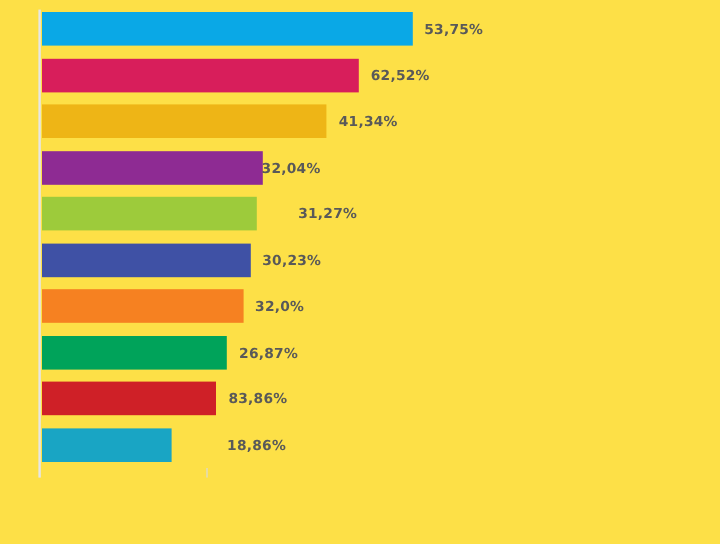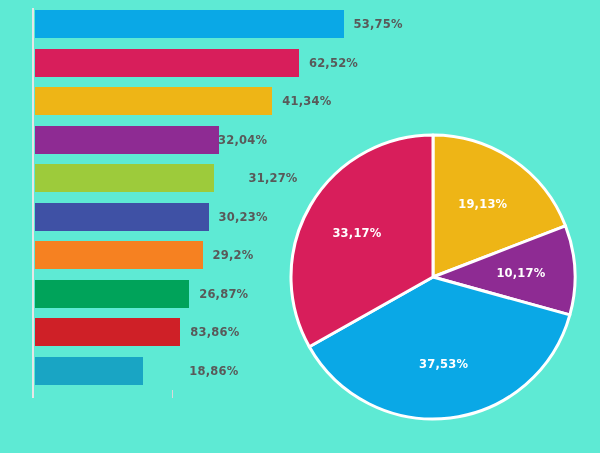--- a/index.html
+++ b/index.html
@@ -4,21 +4,21 @@
 <style>
   html, body {
     margin: 0;
     padding: 0;
     background: #ffffff;
   }
   #canvas {
     position: relative;
     width: 600px;
     height: 453px;
-    background: #5eead4;
+    background: #fde047;
     overflow: hidden;
     font-family: "DejaVu Sans", "Liberation Sans", sans-serif;
   }
 
   
   #bar-chart {
     position: absolute;
     left: 0;
     top: 0;
     width: 300px;
@@ -112,43 +112,31 @@
         <div class="bar-row" style="top: 164px;">
           <div class="bar-rect" style="width: 179.49px; background: rgb(157, 203, 59);"></div>
           <div class="bar-label" style="left: 189.49px; margin-left: 24px;">31,27%</div>
         </div>
         <div class="bar-row" style="top: 202.5px;">
           <div class="bar-rect" style="width: 173.52px; background: rgb(63, 81, 165);"></div>
           <div class="bar-label" style="left: 183.52px;">30,23%</div>
         </div>
         <div class="bar-row" style="top: 241px;">
           <div class="bar-rect" style="width: 167.608px; background: rgb(246, 129, 33);"></div>
-          <div class="bar-label" style="left: 177.608px;">29,2%</div>
+          <div class="bar-label" style="left: 177.608px;">32,0%</div>
         </div>
         <div class="bar-row" style="top: 279.5px;">
           <div class="bar-rect" style="width: 154.234px; background: rgb(0, 163, 90);"></div>
           <div class="bar-label" style="left: 164.234px;">26,87%</div>
         </div>
         <div class="bar-row" style="top: 318px;">
           <div class="bar-rect" style="width: 145.337px; background: rgb(207, 32, 39);"></div>
           <div class="bar-label" style="left: 155.337px;">83,86%</div>
         </div>
         <div class="bar-row" style="top: 356.5px;">
           <div class="bar-rect" style="width: 108.256px; background: rgb(25, 165, 196);"></div>
           <div class="bar-label" style="left: 118.256px; margin-left: 36px;">18,86%</div>
         </div>
       </div>
   </div>
 
-  <div id="pie-chart">
-    <svg id="pie-svg" viewBox="0 0 290 290">
-        <path d="M 145 145 L 145 3 A 142 142 0 0 1 277.4508307437761 93.80647076745366 Z" fill="#eeb516" stroke="#ffffff" stroke-width="3" stroke-linejoin="round"></path>
-        <text x="194.7827934408431" y="76.38653652919213" text-anchor="middle" class="pie-slice-label" fill="#f2f2f2">19,13%</text>
-        <path d="M 145 145 L 277.4508307437761 93.80647076745366 A 142 142 0 0 1 281.84876231718135 182.9000824834933 Z" fill="#8e2b93" stroke="#ffffff" stroke-width="3" stroke-linejoin="round"></path>
-        <text x="232.93293166670887" y="144.65936312300732" text-anchor="middle" class="pie-slice-label" fill="#ffffff">10,17%</text>
-        <path d="M 145 145 L 281.84876231718135 182.9000824834933 A 142 142 0 0 1 21.302241213268005 214.7342417406217 Z" fill="#0aa8e6" stroke="#ffffff" stroke-width="3" stroke-linejoin="round"></path>
-        <text x="155.67752053838774" y="236.39011474504602" text-anchor="middle" class="pie-slice-label" fill="#ffffff">37,53%</text>
-        <path d="M 145 145 L 21.302241213268005 214.7342417406217 A 142 142 0 0 1 144.99999999999997 3 Z" fill="#d81e5b" stroke="#ffffff" stroke-width="3" stroke-linejoin="round"></path>
-        <text x="68.98200463520662" y="104.58934834166186" text-anchor="middle" class="pie-slice-label" fill="#ffffff">33,17%</text>
-      </svg>
-  </div>
 
 </div>
 
 </body></html>

